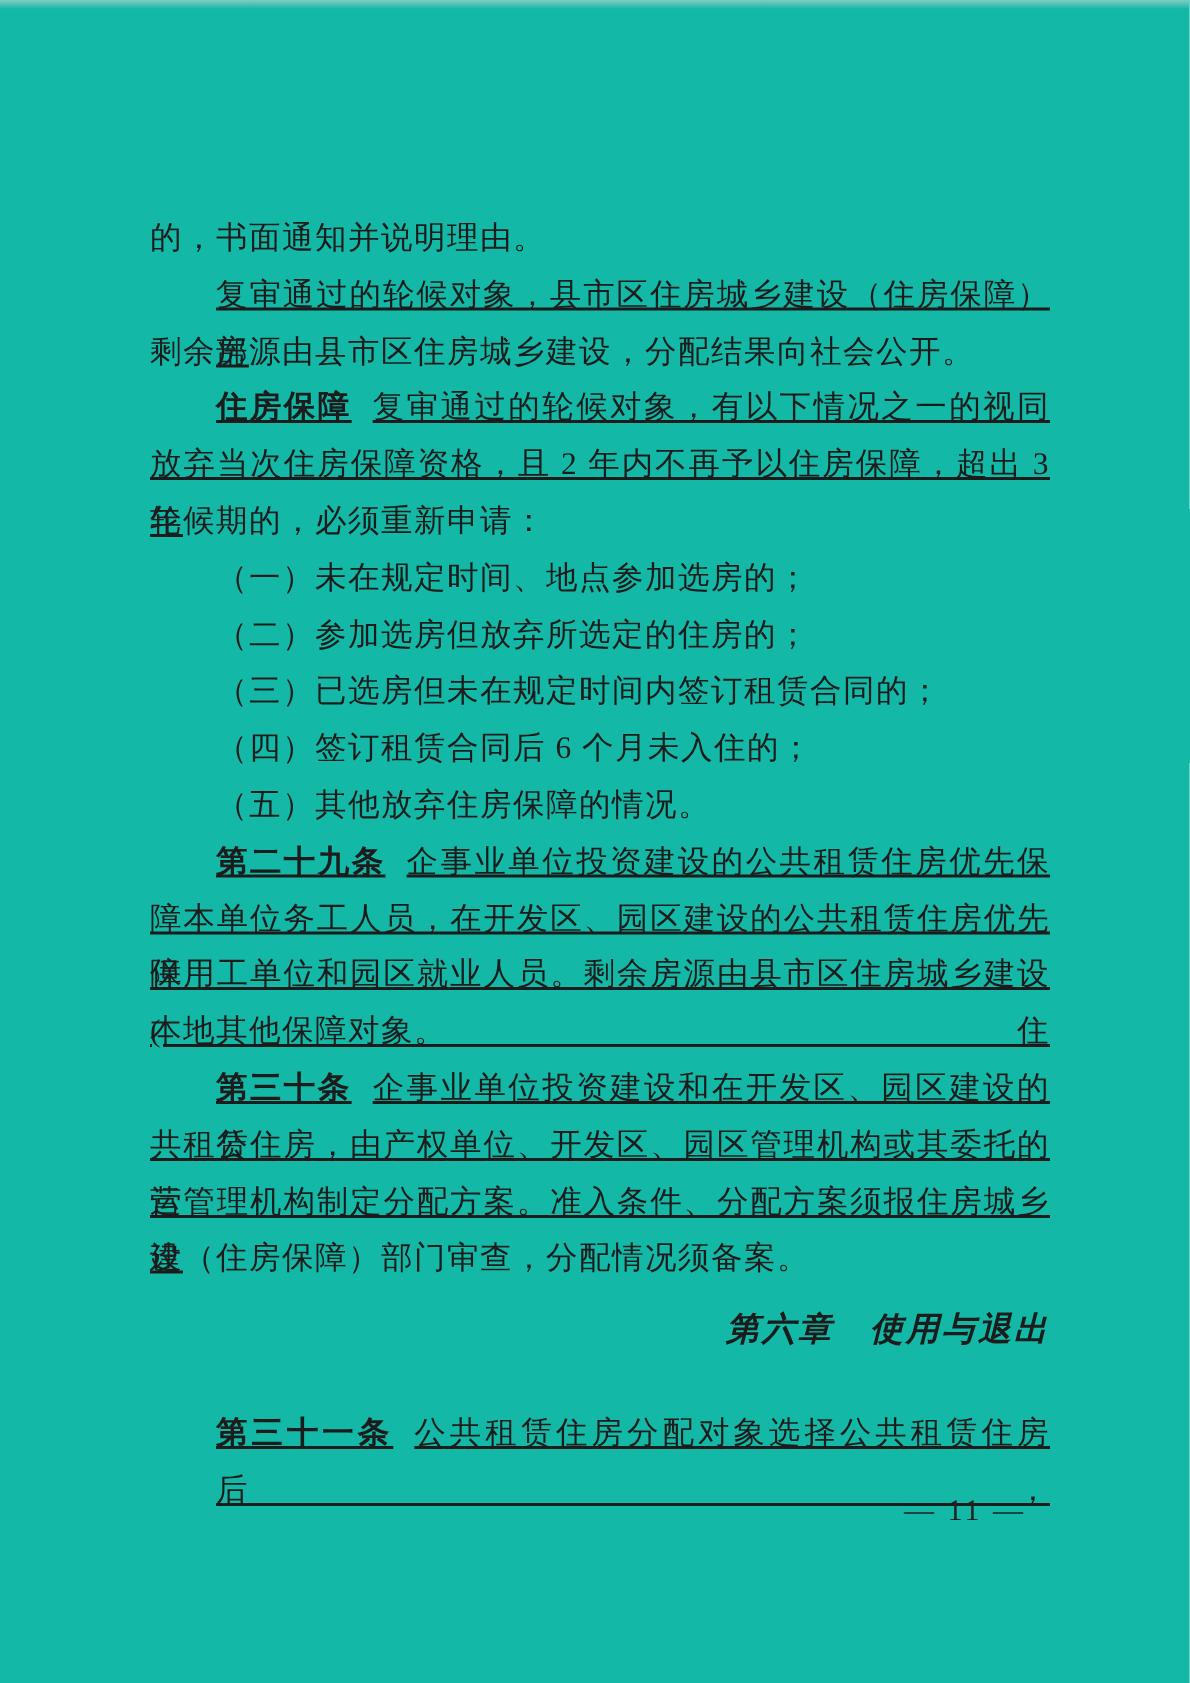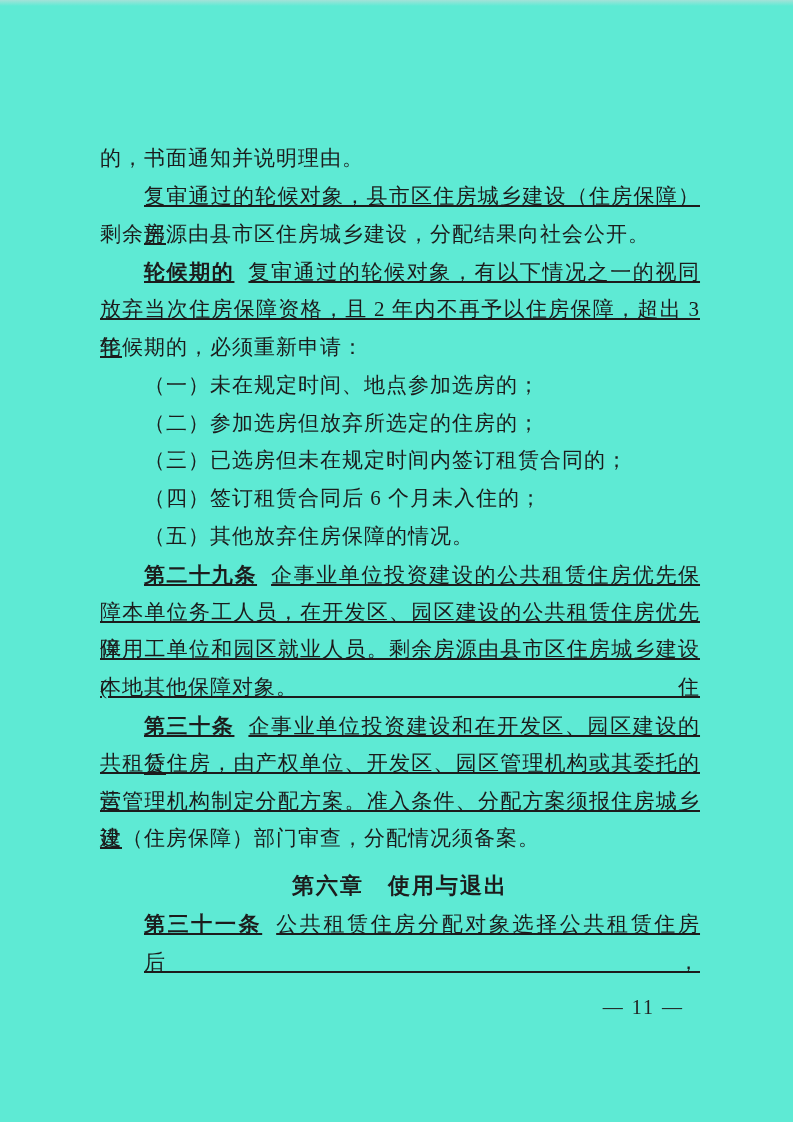--- a/index.html
+++ b/index.html
@@ -4,21 +4,21 @@
 <style>
   html, body { margin: 0; padding: 0; }
   body {
     width: 793px; height: 1122px;
     background: #ffffff;
     font-family: "Liberation Serif", "DejaVu Serif", serif;
   }
   .page {
     position: relative;
     width: 793px; height: 1122px;
-    background: #5eead4;
+    background: #14b8a6;
     overflow: hidden;
     color: #1c1c1c;
   }
   
   .scan-edge {
     position: absolute; top: 0; left: 0; right: 0;
     height: 6px;
     background: linear-gradient(to bottom, #dcdcdc 0%, rgba(255,255,255,0) 100%);
     opacity: 0.55;
   }
@@ -43,26 +43,27 @@
   .line.indent { padding-left: 44px; }
   .lead {
     font-weight: bold;
     font-family: "Liberation Sans", "DejaVu Sans", sans-serif;
     margin-right: 14px;
   }
   .chapter {
     height: 38px;
     line-height: 38px;
     margin-top: 9px;
-    margin-bottom: 0;
-    text-align: center;
+    margin-bottom: 32px;
+    text-align: right;
     font-weight: bold;
     font-family: "Liberation Sans", "DejaVu Sans", sans-serif;
     font-size: 22px;
     letter-spacing: 2px;
+    font-style: italic;
   }
   .page-number {
     position: absolute;
     top: 996px; right: 109px;
     font-size: 20px;
     letter-spacing: 2px;
     color: #222222;
   }
 </style>
 </head>
@@ -75,21 +76,21 @@
     <div class="line">
       <span>的，书面通知并说明理由。</span>
     </div>
     <div class="line fill indent">
       <span>复审通过的轮候对象，县市区住房城乡建设（住房保障）部</span>
     </div>
     <div class="line">
       <span>剩余房源由县市区住房城乡建设，分配结果向社会公开。</span>
     </div>
     <div class="line fill indent">
-      <span class="lead">轮候期的</span><span>复审通过的轮候对象，有以下情况之一的视同</span>
+      <span class="lead">住房保障</span><span>复审通过的轮候对象，有以下情况之一的视同</span>
     </div>
     <div class="line fill">
       <span>放弃当次住房保障资格，且 2 年内不再予以住房保障，超出 3 年</span>
     </div>
     <div class="line">
       <span>轮候期的，必须重新申请：</span>
     </div>
     <div class="line indent">
       <span>（一）未在规定时间、地点参加选房的；</span>
     </div>

